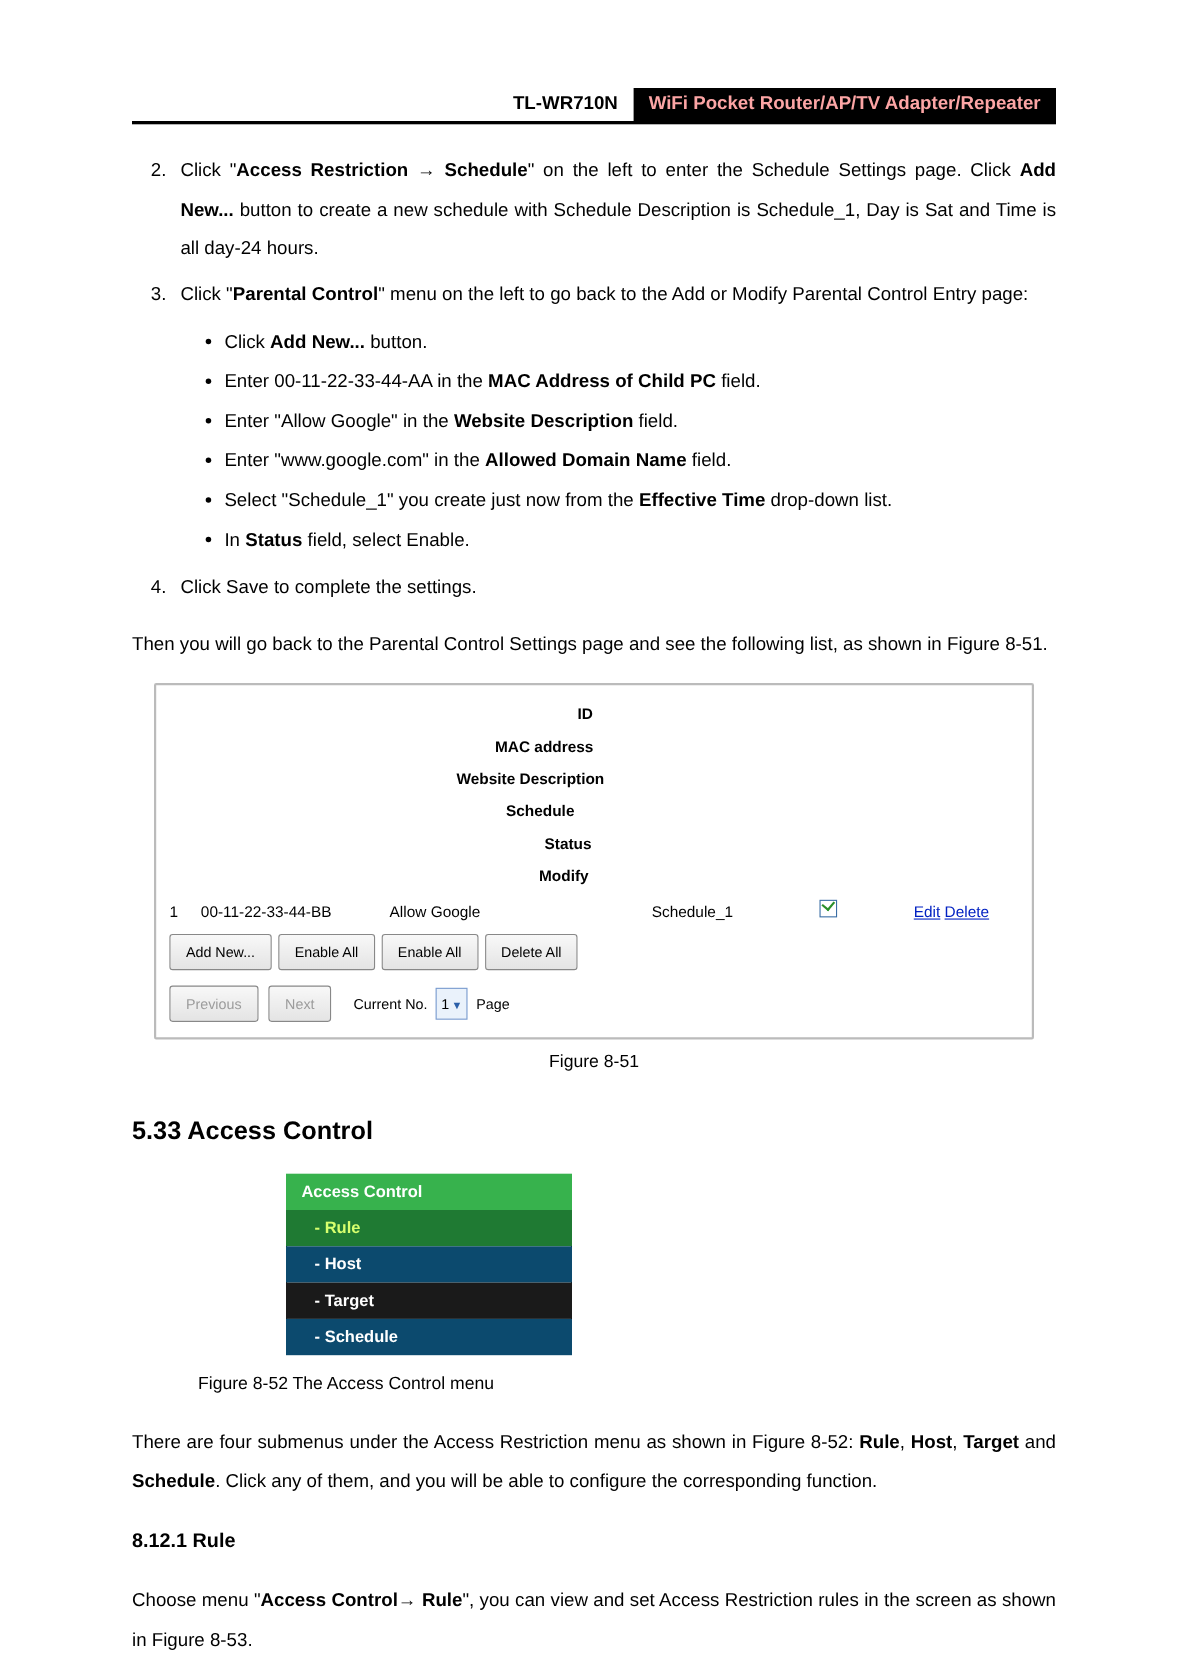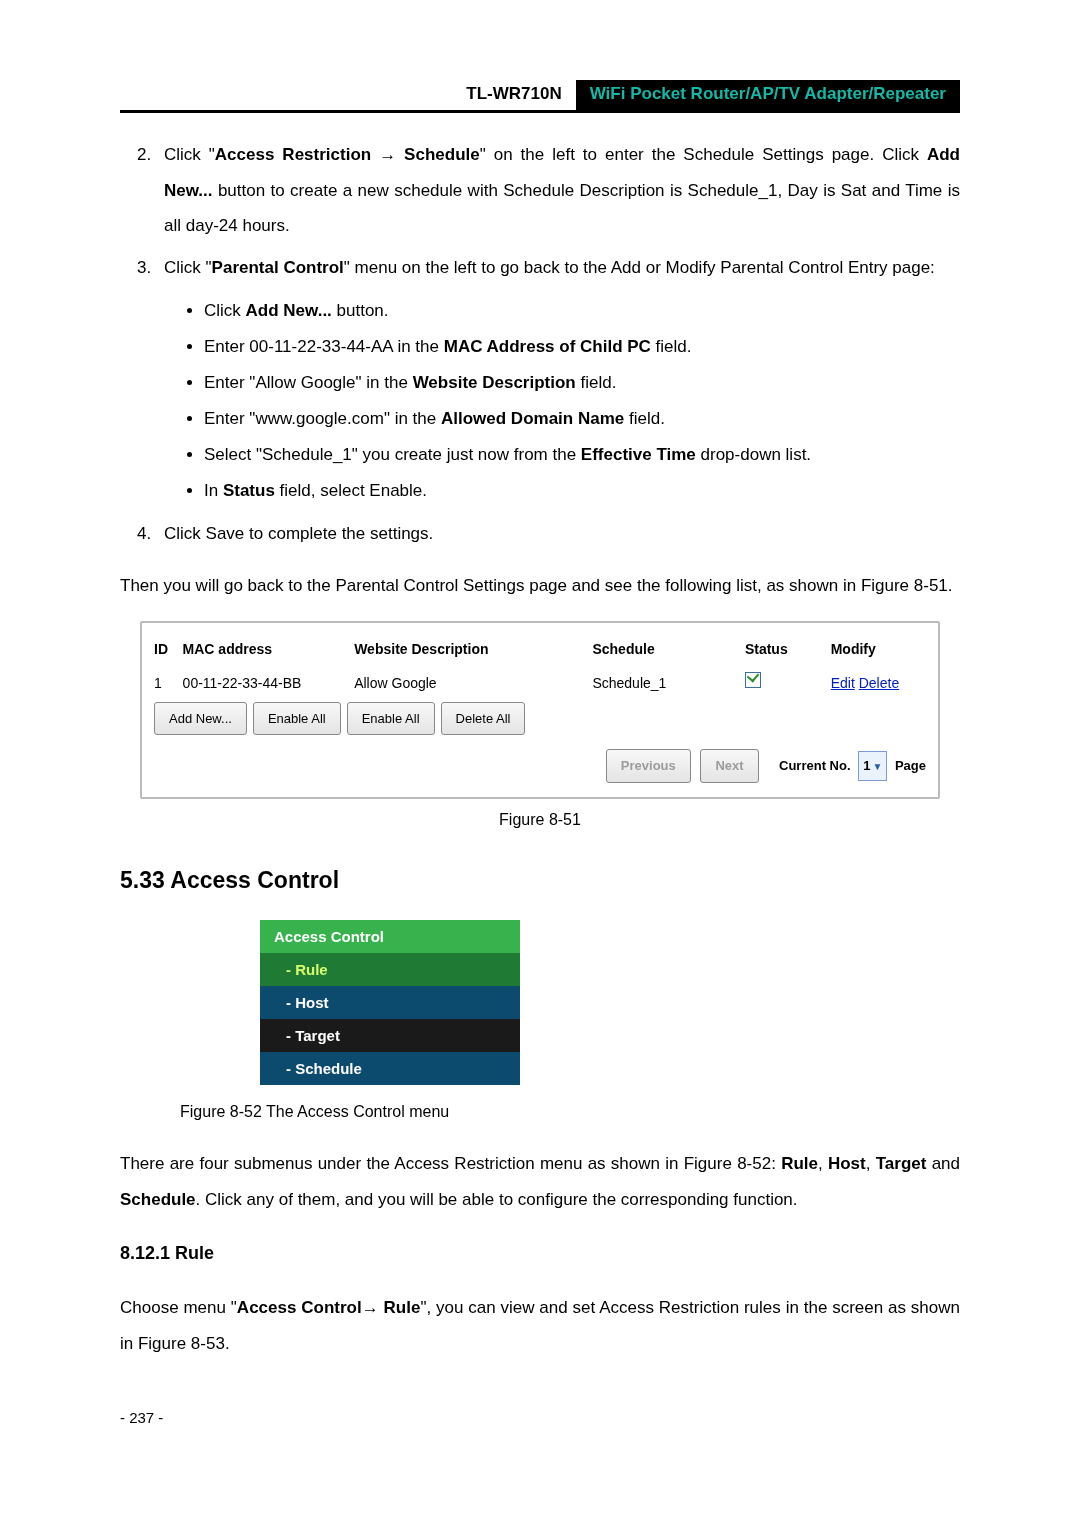--- a/index.html
+++ b/index.html
@@ -25,21 +25,21 @@
     font-weight: bold;
     font-size: 17px;
   }
   .hdr-model {
     padding: 4px 14px 6px 14px;
     color: #000;
     background: #fff;
   }
   .hdr-desc {
     padding: 4px 14px 6px 14px;
-    color: #14b8a6;
+    color: #fca5a5;
     background: #000;
   }
   .body-text {
     font-size: 17px;
     line-height: 2.1;
     text-align: justify;
   }
   ol.main-list {
     list-style: decimal;
     padding-left: 36px;
@@ -74,21 +74,21 @@
     border-radius: 2px;
     padding: 8px 12px 14px 12px;
     margin: 0 20px;
     font-size: 14px;
   }
   .fig51 .row {
     display: flex;
     align-items: center;
     margin: 4px 0;
   }
-  .fig51 .thead { font-weight: bold; }
+  .fig51 .thead { font-weight: bold; flex-direction: column; }
   .fig51 .c-id   { width: 30px; }
   .fig51 .c-mac  { width: 180px; }
   .fig51 .c-wd   { width: 250px; }
   .fig51 .c-sch  { width: 160px; }
   .fig51 .c-st   { width: 90px; }
   .fig51 .c-mod  { width: 100px; }
   .fig51 .btn, .pager .btn {
     display: inline-block;
     border: 1px solid #888;
     border-radius: 3px;
@@ -99,24 +99,23 @@
   }
   .fig51 .btn-disabled, .pager .btn-disabled {
     color: #9c9c9c;
   }
   .link-a { color: #0020c2; text-decoration: underline; margin-top: 12px; }
   .chk {
     display:inline-block;width:14px;height:14px;border:1px solid #3a6ea5;background:#fff;position:relative;
   }
   .chk::after{content:"";position:absolute;left:2px;top:-1px;width:8px;height:6px;border:2px solid #2a8f2a;border-top:none;border-right:none;transform:rotate(-50deg);}
   .pager {
-    text-align:right;
+    text-align:left;
     margin-top:14px;
     font-size:13px;
-    font-weight:bold;
   }
   .pager .sel {
     display:inline-block;border:1px solid #7a9ccf;background:#eaf2fb;padding:0 4px;margin:0 4px;
   }
   .pager .sel .arrow{color:#2b5fa8;font-size:10px;margin-left:2px;}
 
   
   h2.sec { font-size: 23px; margin: 20px 0 16px 0; }
   h3.subsec { font-size: 18px; margin: 18px 0 10px 0; }
 

